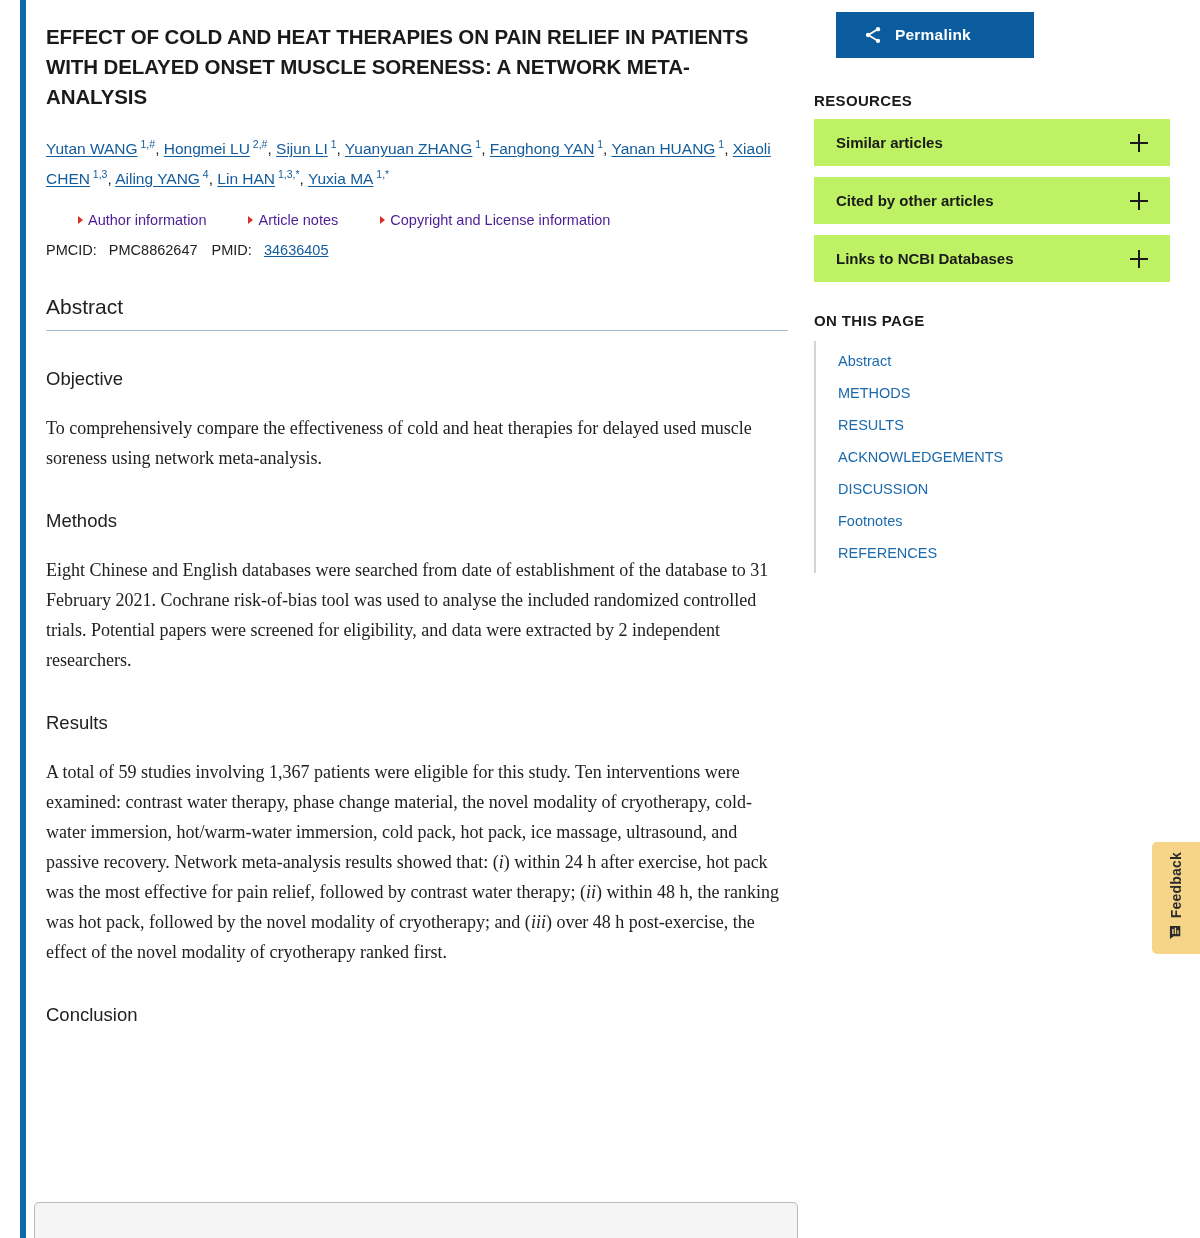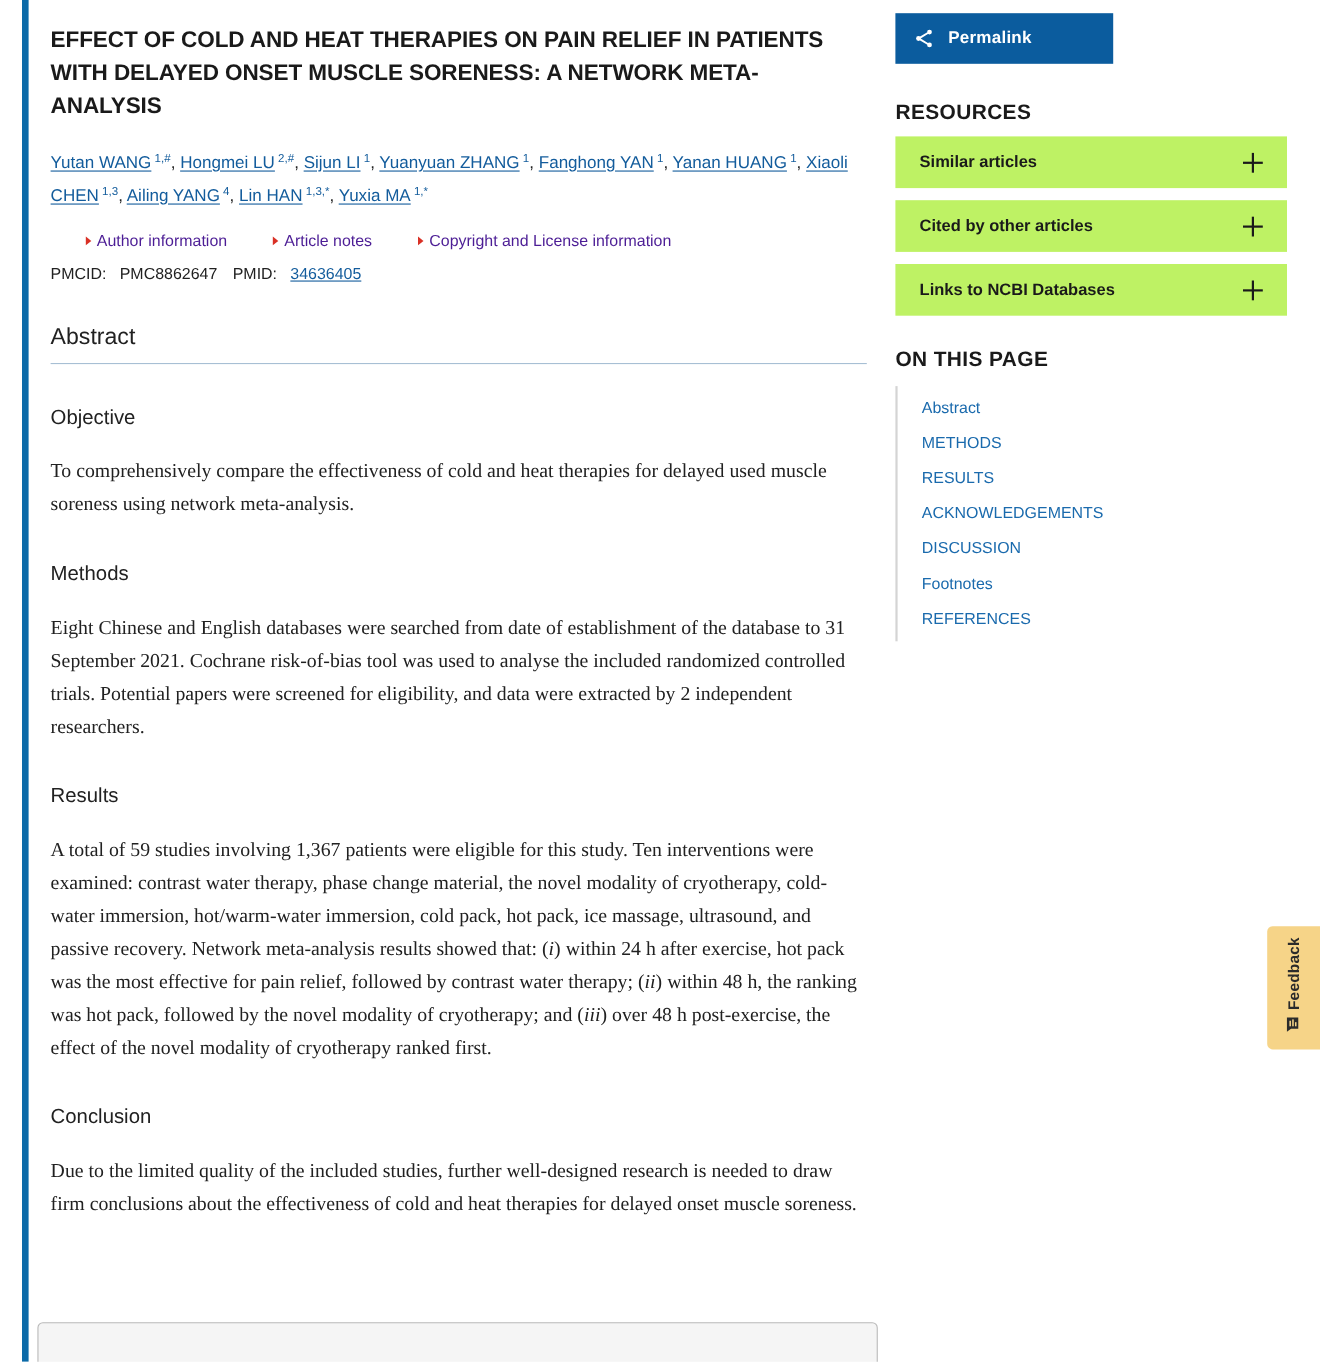--- a/index.html
+++ b/index.html
@@ -148,37 +148,38 @@
   }
 
   .permalink-btn {
     display: flex;
     align-items: center;
     width: 198px;
     height: 46px;
     background: #0b5c9e;
     border: none;
     cursor: pointer;
-    padding: 4px;
+    padding: 15px;
+    margin-left: 22px;
   }
   .permalink-btn .share-ico {
     width: 44px;
     display: flex;
     align-items: center;
     justify-content: center;
   }
   .permalink-btn .label {
     color: #ffffff;
     font-size: 15.5px;
     font-weight: bold;
     letter-spacing: 0.2px;
   }
 
   .side-heading {
-    font-size: 19px;
+    font-size: 15px;
     font-weight: bold;
     letter-spacing: 0.35px;
     color: #1a1a1a;
     text-transform: uppercase;
     margin: 34px 0 10px 0;
   }
 
   .accordion-row {
     background: #bef264;
     height: 47px;
@@ -271,27 +272,26 @@
       <span>&nbsp;</span>
       <a href="#">34636405</a>
     </div>
 
     <h2 class="section-title">Abstract</h2>
 
     <h3 class="sub-title">Objective</h3>
     <p class="body-text">To comprehensively compare the effectiveness of cold and heat therapies for delayed used muscle soreness using network meta-analysis.</p>
 
     <h3 class="sub-title">Methods</h3>
-    <p class="body-text">Eight Chinese and English databases were searched from date of establishment of the database to 31 September 2021. Cochrane risk-of-bias tool was used to analyse the included randomized controlled trials. Potential papers were screened for eligibility, and data were extracted by 2 independent researchers.</p>
+    <p class="body-text">Eight Chinese and English databases were searched from date of establishment of the database to 31 February 2021. Cochrane risk-of-bias tool was used to analyse the included randomized controlled trials. Potential papers were screened for eligibility, and data were extracted by 2 independent researchers.</p>
 
     <h3 class="sub-title">Results</h3>
     <p class="body-text"><span>A total of 59 studies involving 1,367 patients were eligible for this study. Ten interventions were examined: contrast water therapy, phase change material, the novel modality of cryotherapy, cold-water immersion, hot/warm-water immersion, cold pack, hot pack, ice massage, ultrasound, and passive recovery. Network meta-analysis results showed that: (</span><i>i</i><span>) within 24 h after exercise, hot pack was the most effective for pain relief, followed by contrast water therapy; (</span><i>ii</i><span>) within 48 h, the ranking was hot pack, followed by the novel modality of cryotherapy; and (</span><i>iii</i><span>) over 48 h post-exercise, the effect of the novel modality of cryotherapy ranked first.</span></p>
 
     <h3 class="sub-title">Conclusion</h3>
-    <p class="body-text">Due to the limited quality of the included studies, further well-designed research is needed to draw firm conclusions about the effectiveness of cold and heat therapies for delayed onset muscle soreness.</p>
   </div>
 
   <div class="bottom-box"></div>
 
   <div class="sidebar">
 
     <button class="permalink-btn">
       <span class="share-ico">
         <svg width="20" height="20" viewBox="0 0 24 24" fill="none" stroke="#ffffff" stroke-width="2.1" stroke-linecap="round" stroke-linejoin="round">
           <circle cx="18" cy="5" r="2.6" fill="#ffffff" stroke="none"></circle>

